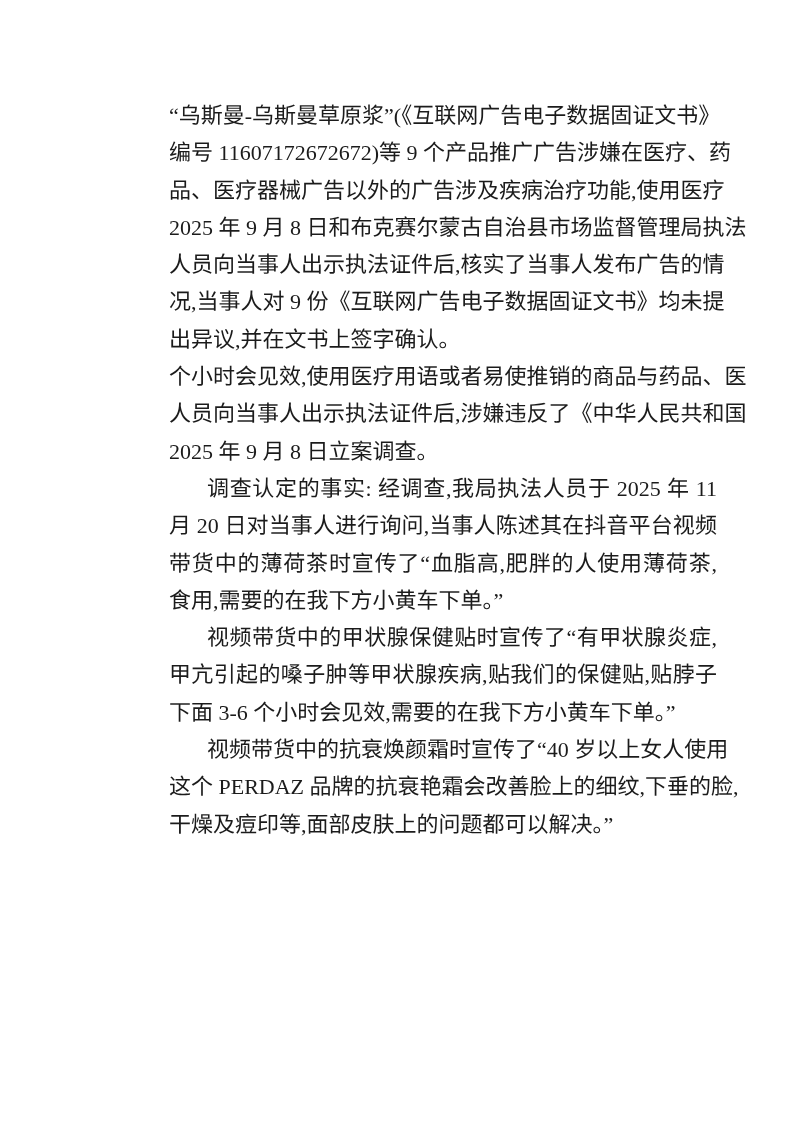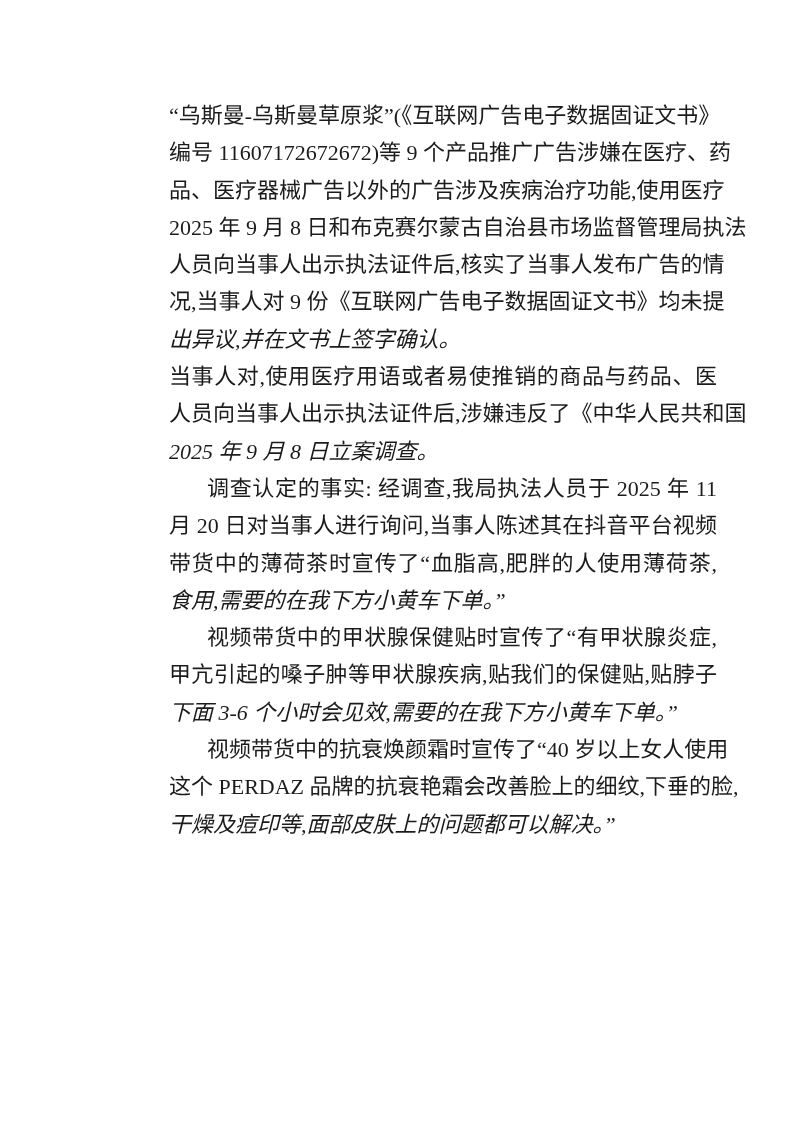--- a/index.html
+++ b/index.html
@@ -28,39 +28,38 @@
     font-size: 22px;
     color: #1b1b1b;
     text-align: justify;
     text-align-last: justify;
     white-space: nowrap;
     overflow: visible;
   }
   .doc-line.para-end {
     text-align: right;
     text-align-last: left;
-    font-style: italic;
   }
   .doc-line.indent {
     text-indent: 38px;
   }
 </style>
 </head>
 <body>
 
 <div class="page">
   <div class="text-block" id="lines-container">
       <div class="doc-line">“乌斯曼-乌斯曼草原浆”(《互联网广告电子数据固证文书》</div>
       <div class="doc-line">编号 11607172672672)等 9 个产品推广广告涉嫌在医疗、药</div>
       <div class="doc-line">品、医疗器械广告以外的广告涉及疾病治疗功能,使用医疗</div>
       <div class="doc-line">2025 年 9 月 8 日和布克赛尔蒙古自治县市场监督管理局执法</div>
       <div class="doc-line">人员向当事人出示执法证件后,核实了当事人发布广告的情</div>
       <div class="doc-line">况,当事人对 9 份《互联网广告电子数据固证文书》均未提</div>
       <div class="doc-line para-end">出异议,并在文书上签字确认。</div>
-      <div class="doc-line">当事人对,使用医疗用语或者易使推销的商品与药品、医</div>
+      <div class="doc-line">个小时会见效,使用医疗用语或者易使推销的商品与药品、医</div>
       <div class="doc-line">人员向当事人出示执法证件后,涉嫌违反了《中华人民共和国</div>
       <div class="doc-line para-end">2025 年 9 月 8 日立案调查。</div>
       <div class="doc-line indent">调查认定的事实: 经调查,我局执法人员于 2025 年 11</div>
       <div class="doc-line">月 20 日对当事人进行询问,当事人陈述其在抖音平台视频</div>
       <div class="doc-line">带货中的薄荷茶时宣传了“血脂高,肥胖的人使用薄荷茶,</div>
       <div class="doc-line para-end">食用,需要的在我下方小黄车下单。”</div>
       <div class="doc-line indent">视频带货中的甲状腺保健贴时宣传了“有甲状腺炎症,</div>
       <div class="doc-line">甲亢引起的嗓子肿等甲状腺疾病,贴我们的保健贴,贴脖子</div>
       <div class="doc-line para-end">下面 3-6 个小时会见效,需要的在我下方小黄车下单。”</div>
       <div class="doc-line indent">视频带货中的抗衰焕颜霜时宣传了“40 岁以上女人使用</div>

